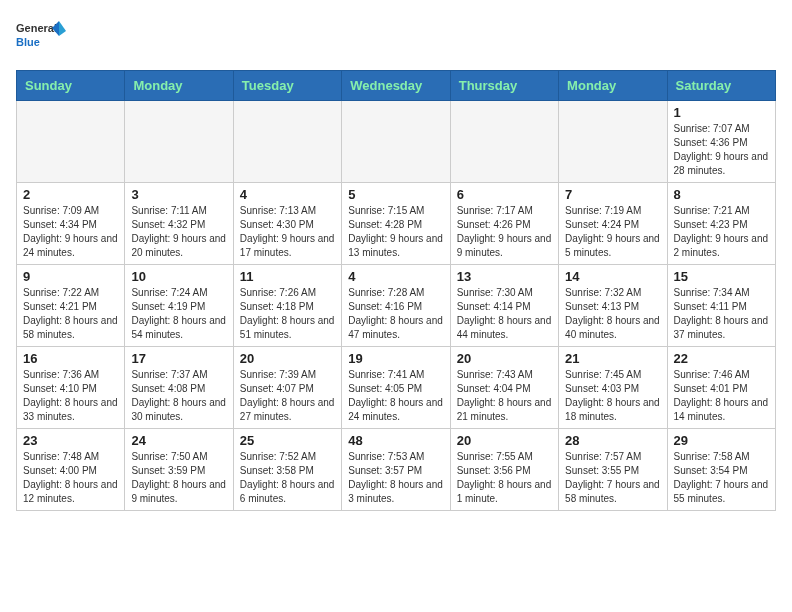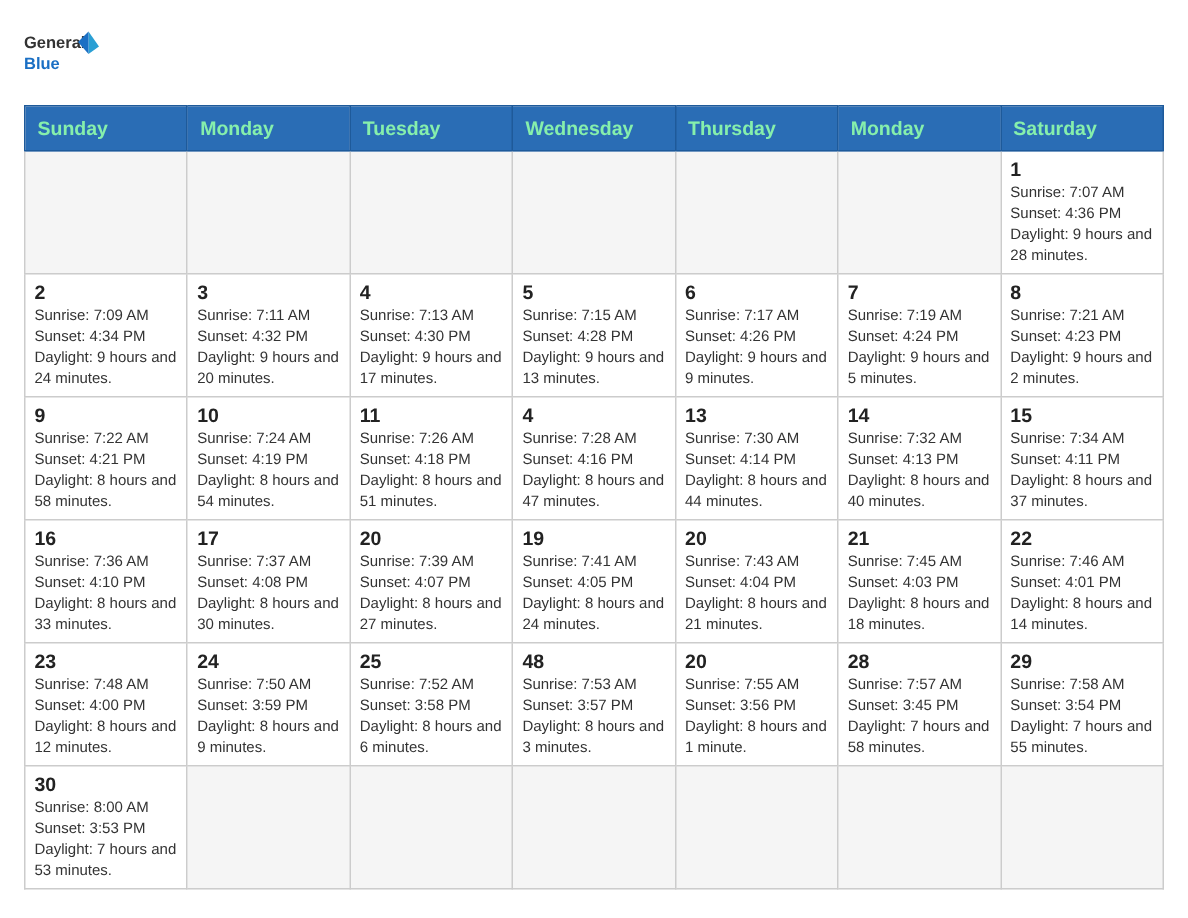--- a/index.html
+++ b/index.html
@@ -309,41 +309,26 @@
         <td>
           <div class="day-number">20</div>
           <div class="day-info">Sunrise: 7:55 AM
 Sunset: 3:56 PM
 Daylight: 8 hours
 and 1 minute.</div>
         </td>
         <td>
           <div class="day-number">28</div>
           <div class="day-info">Sunrise: 7:57 AM
-Sunset: 3:45 PM
+Sunset: 3:55 PM
 Daylight: 7 hours
 and 58 minutes.</div>
         </td>
         <td>
           <div class="day-number">29</div>
           <div class="day-info">Sunrise: 7:58 AM
 Sunset: 3:54 PM
 Daylight: 7 hours
 and 55 minutes.</div>
         </td>
       </tr>
-      <tr class="last-row">
-        <td class="has-data">
-          <div class="day-number">30</div>
-          <div class="day-info">Sunrise: 8:00 AM
-Sunset: 3:53 PM
-Daylight: 7 hours
-and 53 minutes.</div>
-        </td>
-        <td class="empty"></td>
-        <td class="empty"></td>
-        <td class="empty"></td>
-        <td class="empty"></td>
-        <td class="empty"></td>
-        <td class="empty"></td>
-      </tr>
     </tbody>
 </table>
 
 </body></html>

